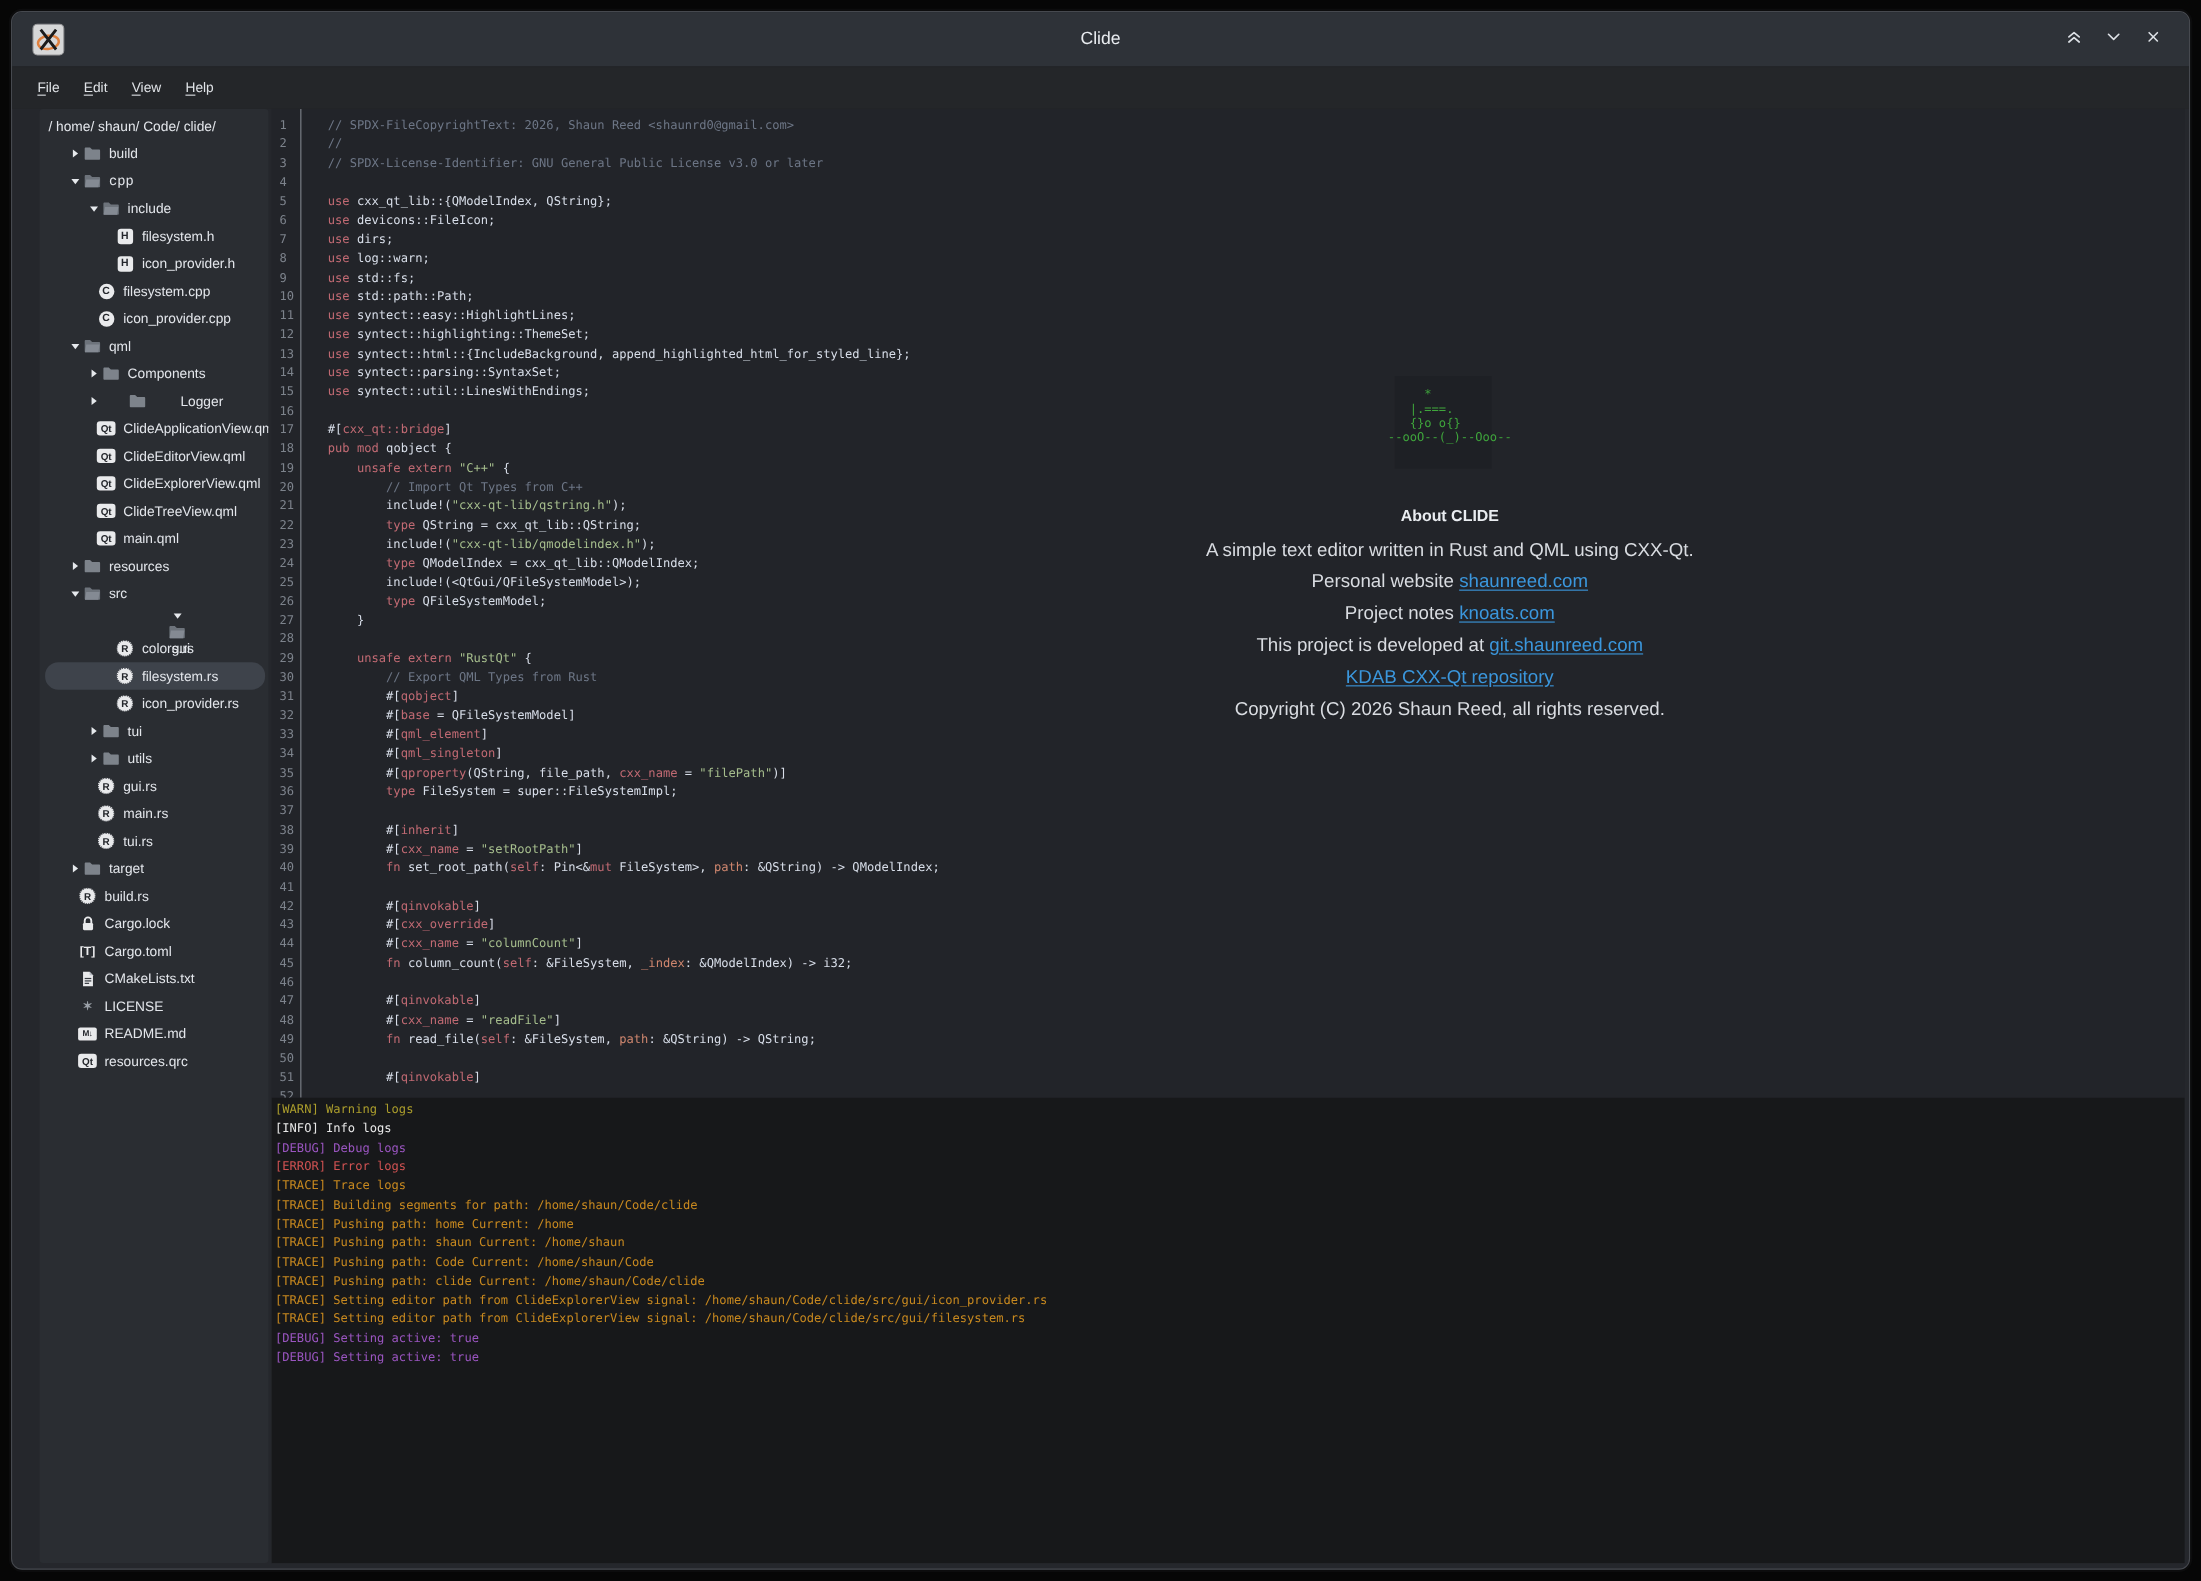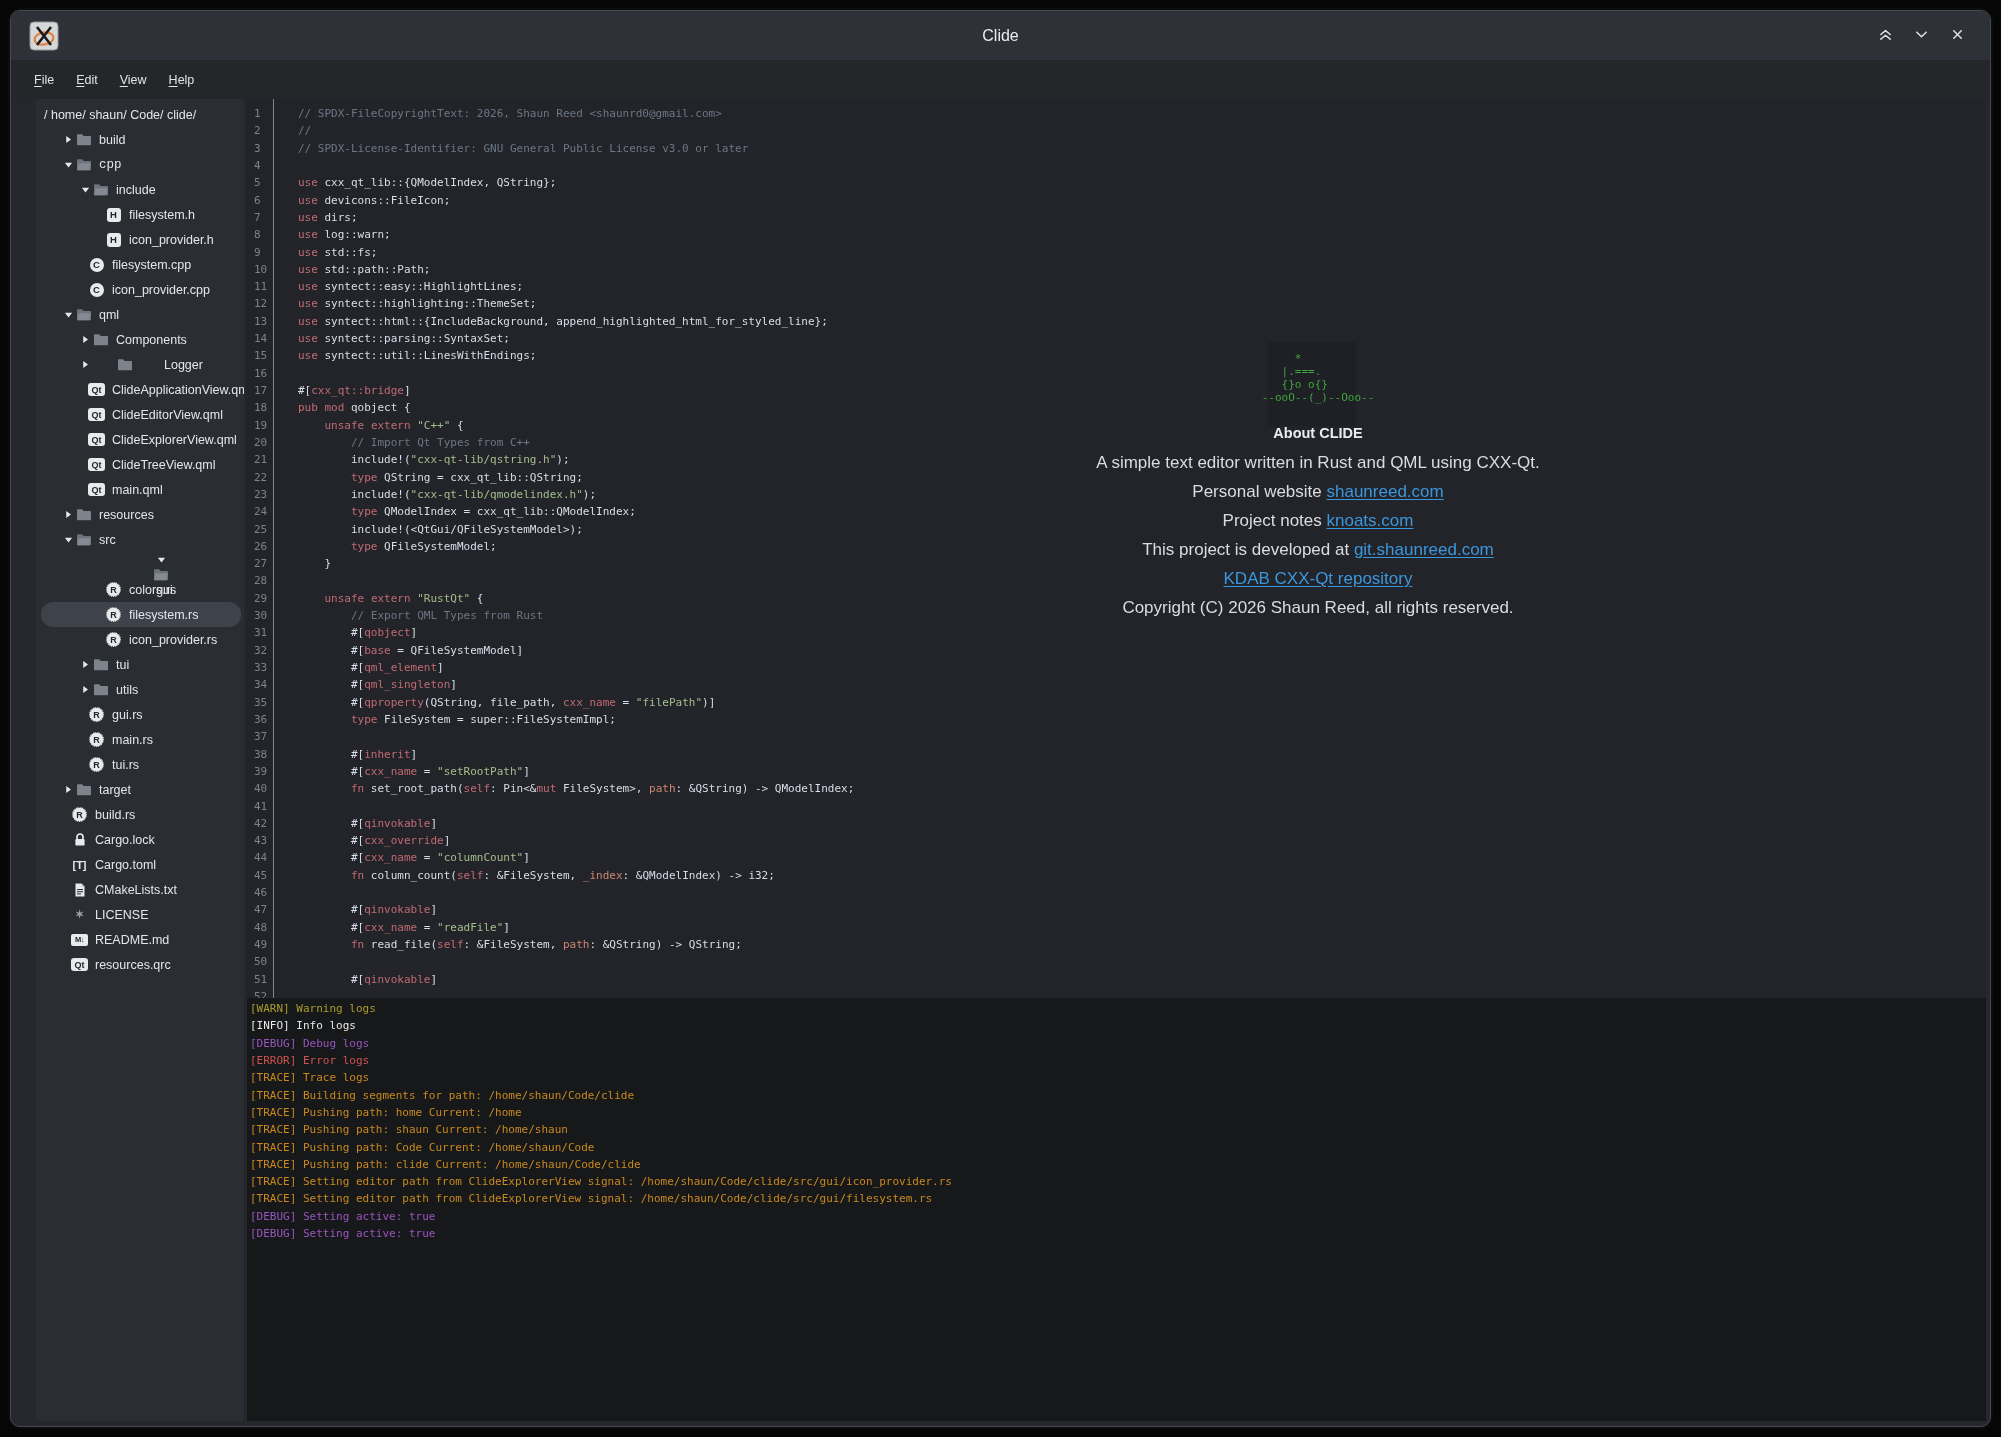--- a/index.html
+++ b/index.html
@@ -79,21 +79,21 @@
   .tok-kw  { color:var(--c-kw); }
   .tok-str { color:var(--c-str); }
   .tok-com { color:var(--c-com); }
   .tok-param { color:var(--c-param); }
 
   
   .about { position:absolute; left:841px; top:245px; width:460px; text-align:center; }
   .art-bg { position:absolute; left:180px; top:-2px; width:88px; height:84px; background:#1e2025; }
   .ascii { position:relative; display:inline-block; text-align:left; margin:8px 0 0 0;
            font-family:"DejaVu Sans Mono", monospace; font-size:11px; line-height:13px; color:var(--c-green); }
-  .about-title { margin-top:20px; color:#e9ecf0; font-size:14.5px; font-weight:bold; }
+  .about-title { margin-top:56px; color:#e9ecf0; font-size:14.5px; font-weight:bold; }
   .about-row { margin-top:14px; line-height:15px; color:#d9dce1; font-size:17px;text-align:center; }
   .about-row a { color:var(--c-link); text-decoration:underline; text-underline-offset:2px; }
 
   
   .logpanel {
     position:absolute; left:236px; top:987px; width:1739px; height:423px;
     background:#17181a; overflow:hidden; padding:2px 0 0 3px;
   }
   .log-line { height:17.32px; font-family:"DejaVu Sans Mono", monospace; font-size:11px; line-height:17.32px; white-space:pre; }
   .log-info  { color:var(--c-info); }

